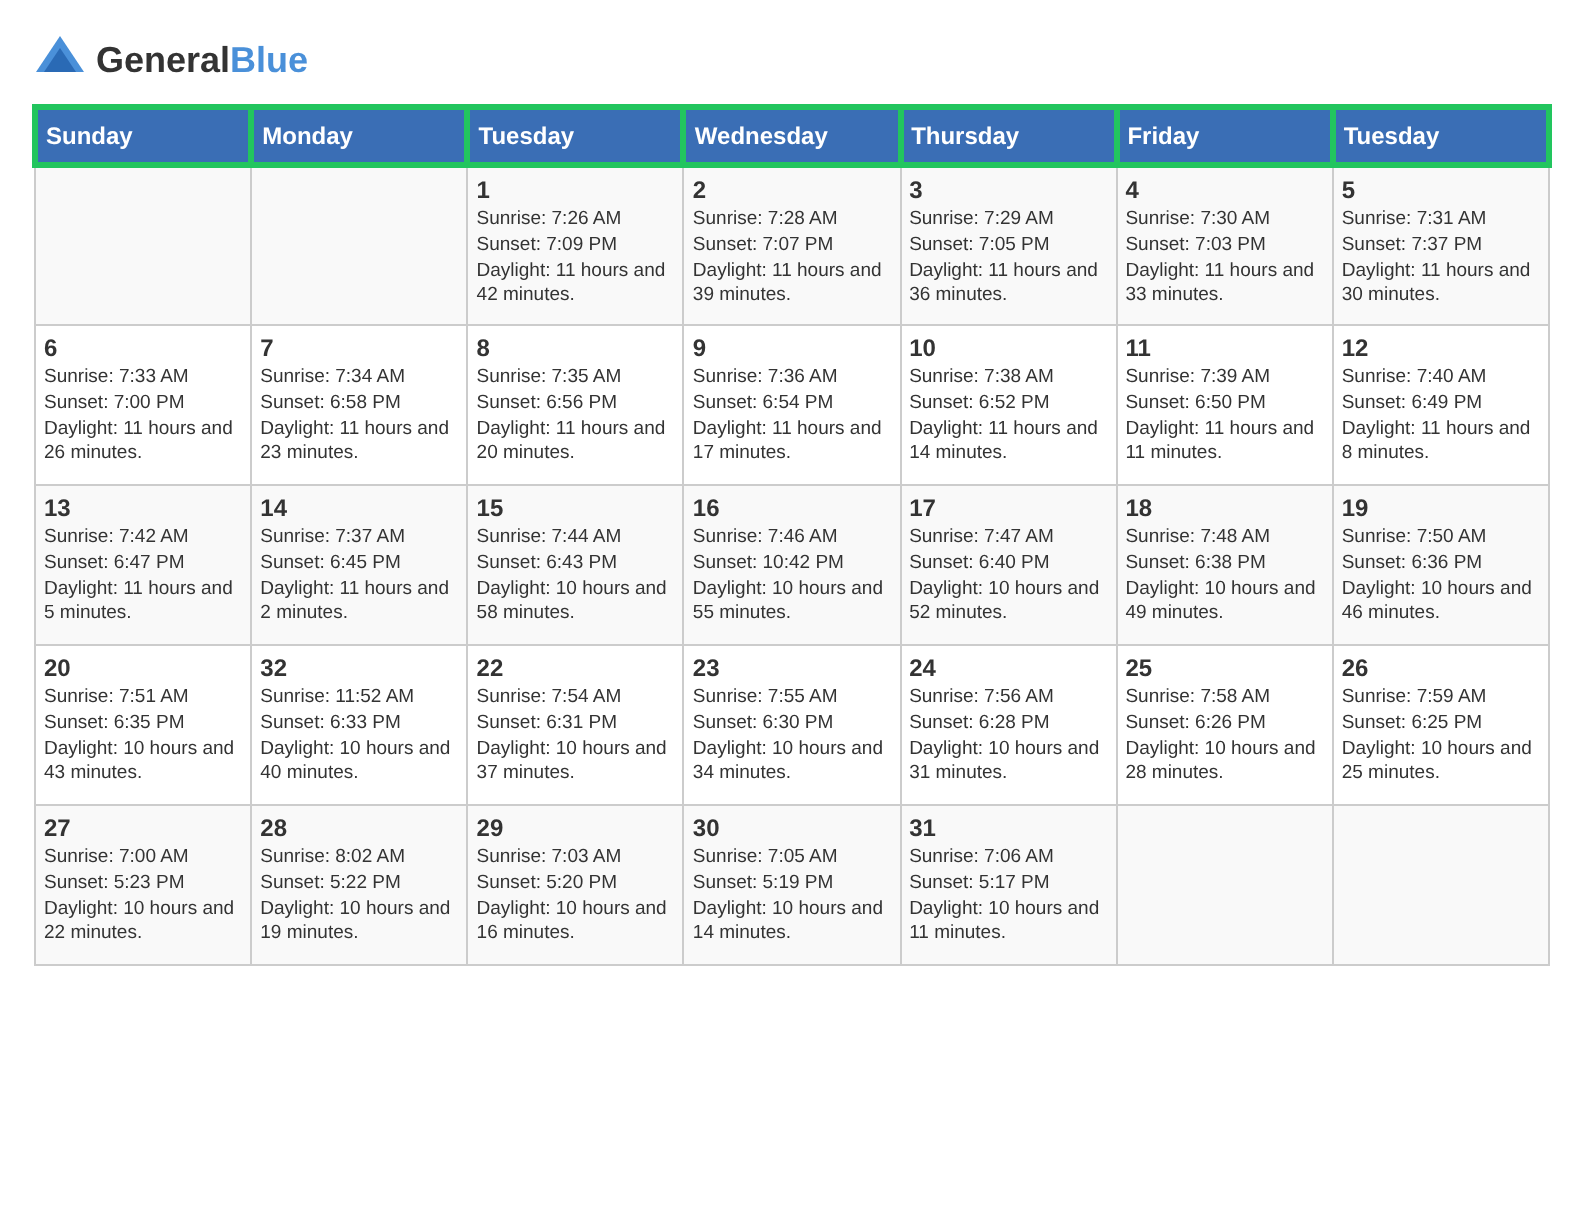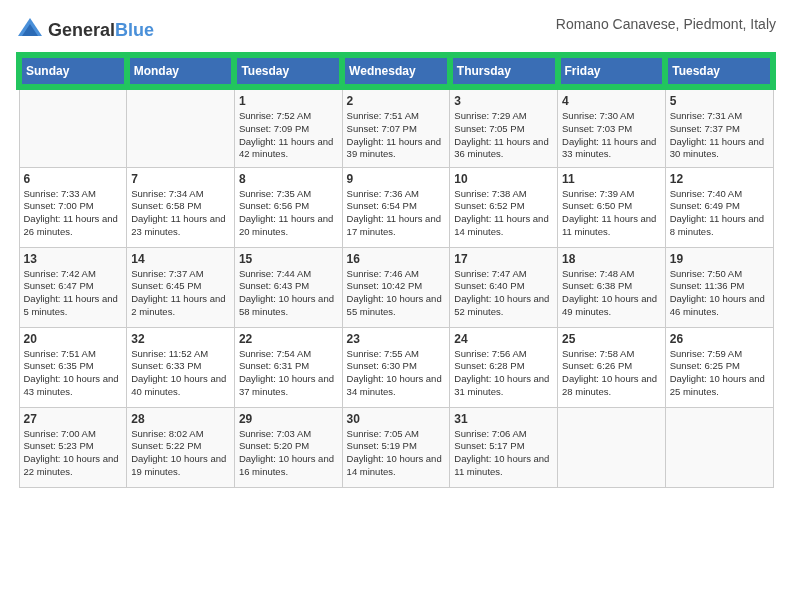--- a/index.html
+++ b/index.html
@@ -52,21 +52,21 @@
       border-collapse: collapse;
       table-layout: fixed;
     }
     thead tr th {
       background-color: #3a6eb5;
       color: #fff;
       font-size: 12px;
       font-weight: bold;
       padding: 6px 4px;
       text-align: left;
-      border: 6px solid #22c55e;
+      border: 3px solid #22c55e;
     }
     tbody tr td {
       border: 1px solid #ccc;
       vertical-align: top;
       padding: 4px 4px;
       font-size: 10px;
       color: #333;
       height: 80px;
     }
     tbody tr:nth-child(odd) td {
@@ -94,21 +94,20 @@
   <div class="logo">
     <svg class="logo-icon" viewBox="0 0 28 28" xmlns="http://www.w3.org/2000/svg">
       <polygon points="14,2 26,20 2,20" fill="#4a90d9"></polygon>
       <polygon points="14,8 22,20 6,20" fill="#2a6ab5"></polygon>
     </svg>
     <div>
       <span class="logo-text-general">General</span><span class="logo-text-blue">Blue</span>
     </div>
   </div>
   <div class="title-block">
-    <div class="subtitle">Romano Canavese, Piedmont, Italy</div>
   </div>
 </div>
 
 <table>
   <thead>
     <tr id="header-row">
     <th>Sunday</th>
         <th>Monday</th>
         <th>Tuesday</th>
         <th>Wednesday</th>
@@ -116,28 +115,28 @@
         <th>Friday</th>
         <th>Tuesday</th>
       </tr>
   </thead>
   <tbody id="calendar-body">
   <tr>
         <td></td>
         <td></td>
         <td>
           <span class="day-number">1</span>
-          <div class="day-info">Sunrise: 7:52 AM
+          <div class="day-info">Sunrise: 7:26 AM
 Sunset: 7:09 PM
 Daylight: 11 hours
 and 42 minutes.</div>
         </td>
         <td>
           <span class="day-number">2</span>
-          <div class="day-info">Sunrise: 7:51 AM
+          <div class="day-info">Sunrise: 7:28 AM
 Sunset: 7:07 PM
 Daylight: 11 hours
 and 39 minutes.</div>
         </td>
         <td>
           <span class="day-number">3</span>
           <div class="day-info">Sunrise: 7:29 AM
 Sunset: 7:05 PM
 Daylight: 11 hours
 and 36 minutes.</div>
@@ -247,21 +246,21 @@
         <td>
           <span class="day-number">18</span>
           <div class="day-info">Sunrise: 7:48 AM
 Sunset: 6:38 PM
 Daylight: 10 hours
 and 49 minutes.</div>
         </td>
         <td>
           <span class="day-number">19</span>
           <div class="day-info">Sunrise: 7:50 AM
-Sunset: 11:36 PM
+Sunset: 6:36 PM
 Daylight: 10 hours
 and 46 minutes.</div>
         </td>
       </tr>
       <tr>
         <td>
           <span class="day-number">20</span>
           <div class="day-info">Sunrise: 7:51 AM
 Sunset: 6:35 PM
 Daylight: 10 hours

